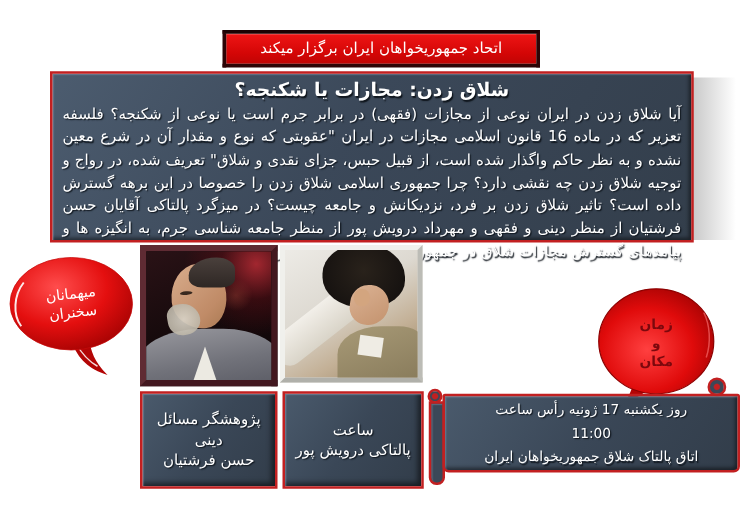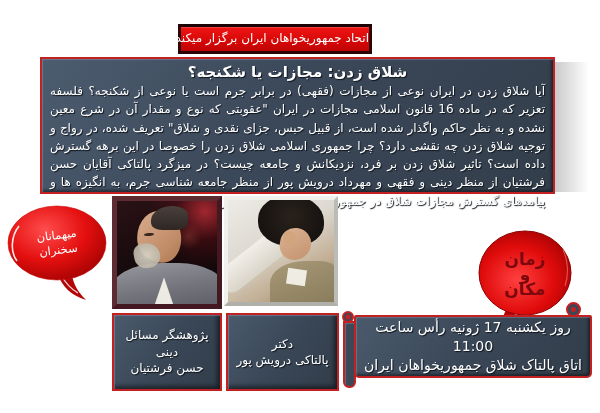--- a/index.html
+++ b/index.html
@@ -4,21 +4,21 @@
 <style>
   html,body{margin:0;padding:0;background:#fff;}
   .stage{
     position:relative;width:600px;height:413px;background:#ffffff;overflow:hidden;
     font-family:"DejaVu Sans",sans-serif;
   }
   .abs{position:absolute;box-sizing:border-box;}
 
   
   .banner{
-    left:178px;top:24px;width:194px;height:30px;
+    left:178px;top:24px;width:254px;height:30px;
     border:3px solid #2d0406;border-top-color:#1c0203;
     background:linear-gradient(180deg,#ef1515 0%,#d40606 65%,#c00404 100%);
     color:#fff;font-size:12px;text-align:center;line-height:23px;
     box-shadow:inset 0 1px 0 rgba(255,255,255,.18);
     white-space:nowrap;
   }
 
   
   .panel-shadow{
     left:553px;top:62px;width:42px;height:130px;
@@ -43,21 +43,21 @@
   
   .bubble{overflow:visible;}
   .bubble-left{left:5px;top:203px;width:105px;height:98px;}
   .bubble-right{left:477px;top:230px;width:96px;height:103px;}
   .bubble svg{position:absolute;left:0;top:0;}
   .bubble-text{
     position:absolute;left:0;top:0;right:0;display:flex;flex-direction:column;
     align-items:center;justify-content:center;text-align:center;
   }
   .bubble-text-left{height:80px;color:#fff;font-size:11.5px;line-height:15px;transform:rotate(-7deg);}
-  .bubble-text-right{height:88px;color:#7c080d;font-weight:bold;font-size:17px;line-height:15px;}
+  .bubble-text-right{height:88px;color:#7c080d;font-weight:bold;font-size:11px;line-height:15px;}
   .bubble-text span{display:block;}
 
   
   .photo{overflow:hidden;}
   .photo1{
     left:112px;top:196px;width:110px;height:113px;
     border:5px solid;border-color:#5f2b33 #431820 #431820 #5f2b33;
     background:#140a0c;
   }
   .photo2{
@@ -124,21 +124,21 @@
     border-radius:50%;border:2px solid #c22021;
     background:radial-gradient(circle,#c22021 0 2px,#3b4858 3px);
   }
   .curl-left{left:342px;top:311px;width:12px;height:12px;}
   .curl-right{left:566px;top:302px;width:15px;height:15px;}
   .scroll-main{
     left:354px;top:315px;width:238px;height:63px;
     border:2px solid #c22021;border-radius:2px 2px 5px 5px;
     background:linear-gradient(125deg,#4a5a6c 0%,#3a4757 50%,#323d4a 100%);
     box-shadow:inset 1px 1px 1px rgba(160,180,205,.35), inset -2px -2px 3px rgba(0,0,0,.45);
-    color:#fff;font-size:14px;line-height:19px;text-align:center;padding-top:1px;
+    color:#fff;font-size:11px;line-height:19px;text-align:center;padding-top:1px;
     text-shadow:1px 1px 1px #0e141b;
   }
   .scroll-main span{display:block;}
 </style>
 </head>
 <body>
 
 <div class="stage">
 
   <div class="abs banner" dir="rtl">
@@ -190,21 +190,21 @@
     <div class="p2-face"></div>
     <div class="p2-hand"></div>
   </div>
 
   <div class="abs namebox namebox1" dir="rtl">
     <span>پژوهشگر مسائل دینی</span>
     <span>حسن فرشتیان</span>
   </div>
 
   <div class="abs namebox namebox2" dir="rtl">
-    <span>دکتر</span>
+    <span>ساعت</span>
     <span>پالتاکی درویش پور</span>
   </div>
 
   <div class="abs bubble bubble-right">
     <svg width="96" height="103" viewBox="0 0 96 103">
       <defs>
         <radialGradient id="rg2" cx="42%" cy="58%" r="72%">
           <stop offset="0%" stop-color="#ff4040"></stop>
           <stop offset="55%" stop-color="#e00b0b"></stop>
           <stop offset="100%" stop-color="#960101"></stop>

